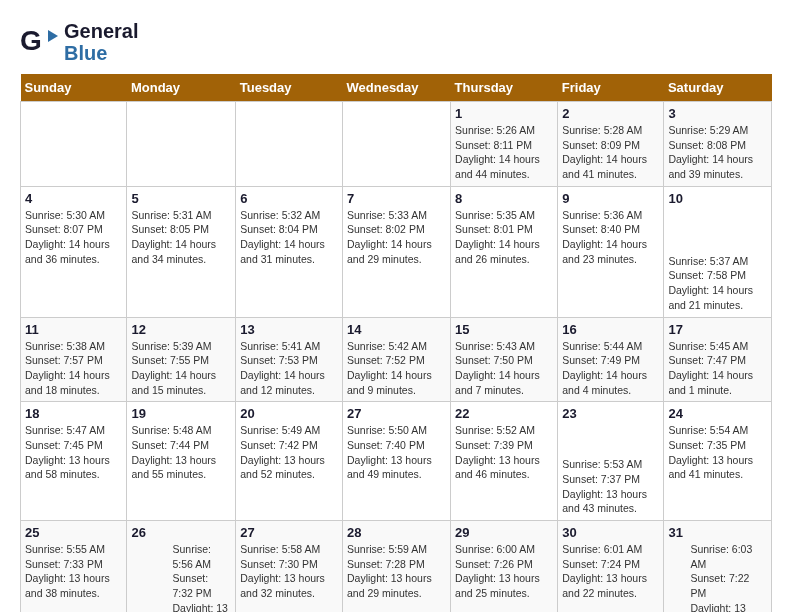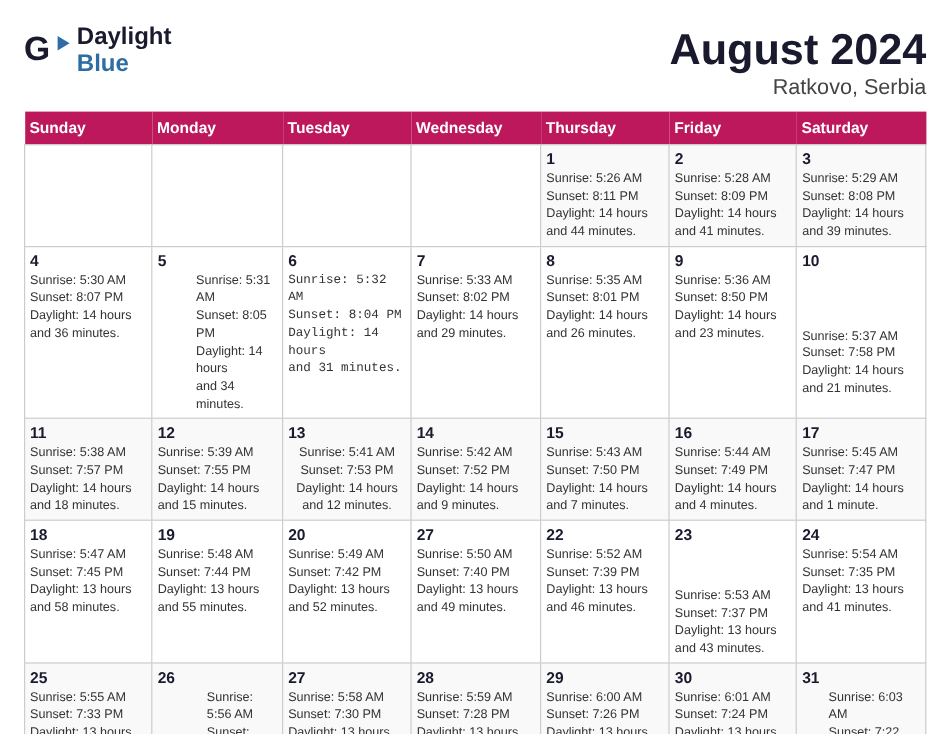--- a/index.html
+++ b/index.html
@@ -37,21 +37,21 @@
     .location {
       font-size: 18px;
       color: #444;
     }
     table {
       width: 100%;
       border-collapse: collapse;
       font-size: 11px;
     }
     thead tr th {
-      background: #be185d;
+      background: #a16207;
       color: #fff;
       padding: 6px 4px;
       text-align: left;
       font-size: 13px;
       font-weight: bold;
       margin-top: 38px;
     }
     tbody tr td {
       border: 1px solid #ccc;
       vertical-align: top;
@@ -85,28 +85,24 @@
 <div class="header">
   <div class="logo">
     <div class="logo-icon">
       <svg width="40" height="32" viewBox="0 0 40 32">
         <text x="0" y="24" font-size="28" font-weight="bold" fill="#1a1a2e">G</text>
         <polygon points="28,4 38,10 28,16" fill="#2e6da4"></polygon>
       </svg>
     </div>
     <div>
       <div style="font-size:20px;font-weight:bold;color:#1a1a2e;line-height:1.1">
-        <span style="color:#1a1a2e">Daylight</span><br>
+        <span style="color:#1a1a2e">General</span><br>
         <span style="color:#2e6da4">Blue</span>
       </div>
     </div>
-  </div>
-  <div class="title-block">
-    <div class="month-year">August 2024</div>
-    <div class="location">Ratkovo, Serbia</div>
   </div>
 </div>
 
 <table>
   <thead>
     <tr>
     <th>Sunday</th>
         <th>Monday</th>
         <th>Tuesday</th>
         <th>Wednesday</th>
@@ -146,28 +142,28 @@
       <tr>
         <td>
           <span class="day-num">4</span>
           <div class="day-info" style="white-space: pre-line;">Sunrise: 5:30 AM
 Sunset: 8:07 PM
 Daylight: 14 hours
 and 36 minutes.</div>
         </td>
         <td>
           <span class="day-num">5</span>
-          <div class="day-info" style="white-space: pre-line; margin-left: 32px;">Sunrise: 5:31 AM
+          <div class="day-info" style="white-space: pre-line;">Sunrise: 5:31 AM
 Sunset: 8:05 PM
 Daylight: 14 hours
 and 34 minutes.</div>
         </td>
         <td>
           <span class="day-num">6</span>
-          <div class="day-info" style="white-space: pre-line; font-family: Liberation Mono, monospace;">Sunrise: 5:32 AM
+          <div class="day-info" style="white-space: pre-line;">Sunrise: 5:32 AM
 Sunset: 8:04 PM
 Daylight: 14 hours
 and 31 minutes.</div>
         </td>
         <td>
           <span class="day-num">7</span>
           <div class="day-info" style="white-space: pre-line;">Sunrise: 5:33 AM
 Sunset: 8:02 PM
 Daylight: 14 hours
 and 29 minutes.</div>
@@ -175,21 +171,21 @@
         <td>
           <span class="day-num">8</span>
           <div class="day-info" style="white-space: pre-line;">Sunrise: 5:35 AM
 Sunset: 8:01 PM
 Daylight: 14 hours
 and 26 minutes.</div>
         </td>
         <td>
           <span class="day-num">9</span>
           <div class="day-info" style="white-space: pre-line;">Sunrise: 5:36 AM
-Sunset: 8:50 PM
+Sunset: 8:40 PM
 Daylight: 14 hours
 and 23 minutes.</div>
         </td>
         <td>
           <span class="day-num">10</span>
           <div class="day-info" style="white-space: pre-line; margin-top: 48px;">Sunrise: 5:37 AM
 Sunset: 7:58 PM
 Daylight: 14 hours
 and 21 minutes.</div>
         </td>
@@ -204,21 +200,21 @@
         </td>
         <td>
           <span class="day-num">12</span>
           <div class="day-info" style="white-space: pre-line;">Sunrise: 5:39 AM
 Sunset: 7:55 PM
 Daylight: 14 hours
 and 15 minutes.</div>
         </td>
         <td>
           <span class="day-num">13</span>
-          <div class="day-info" style="white-space: pre-line; text-align: center;">Sunrise: 5:41 AM
+          <div class="day-info" style="white-space: pre-line;">Sunrise: 5:41 AM
 Sunset: 7:53 PM
 Daylight: 14 hours
 and 12 minutes.</div>
         </td>
         <td>
           <span class="day-num">14</span>
           <div class="day-info" style="white-space: pre-line;">Sunrise: 5:42 AM
 Sunset: 7:52 PM
 Daylight: 14 hours
 and 9 minutes.</div>

